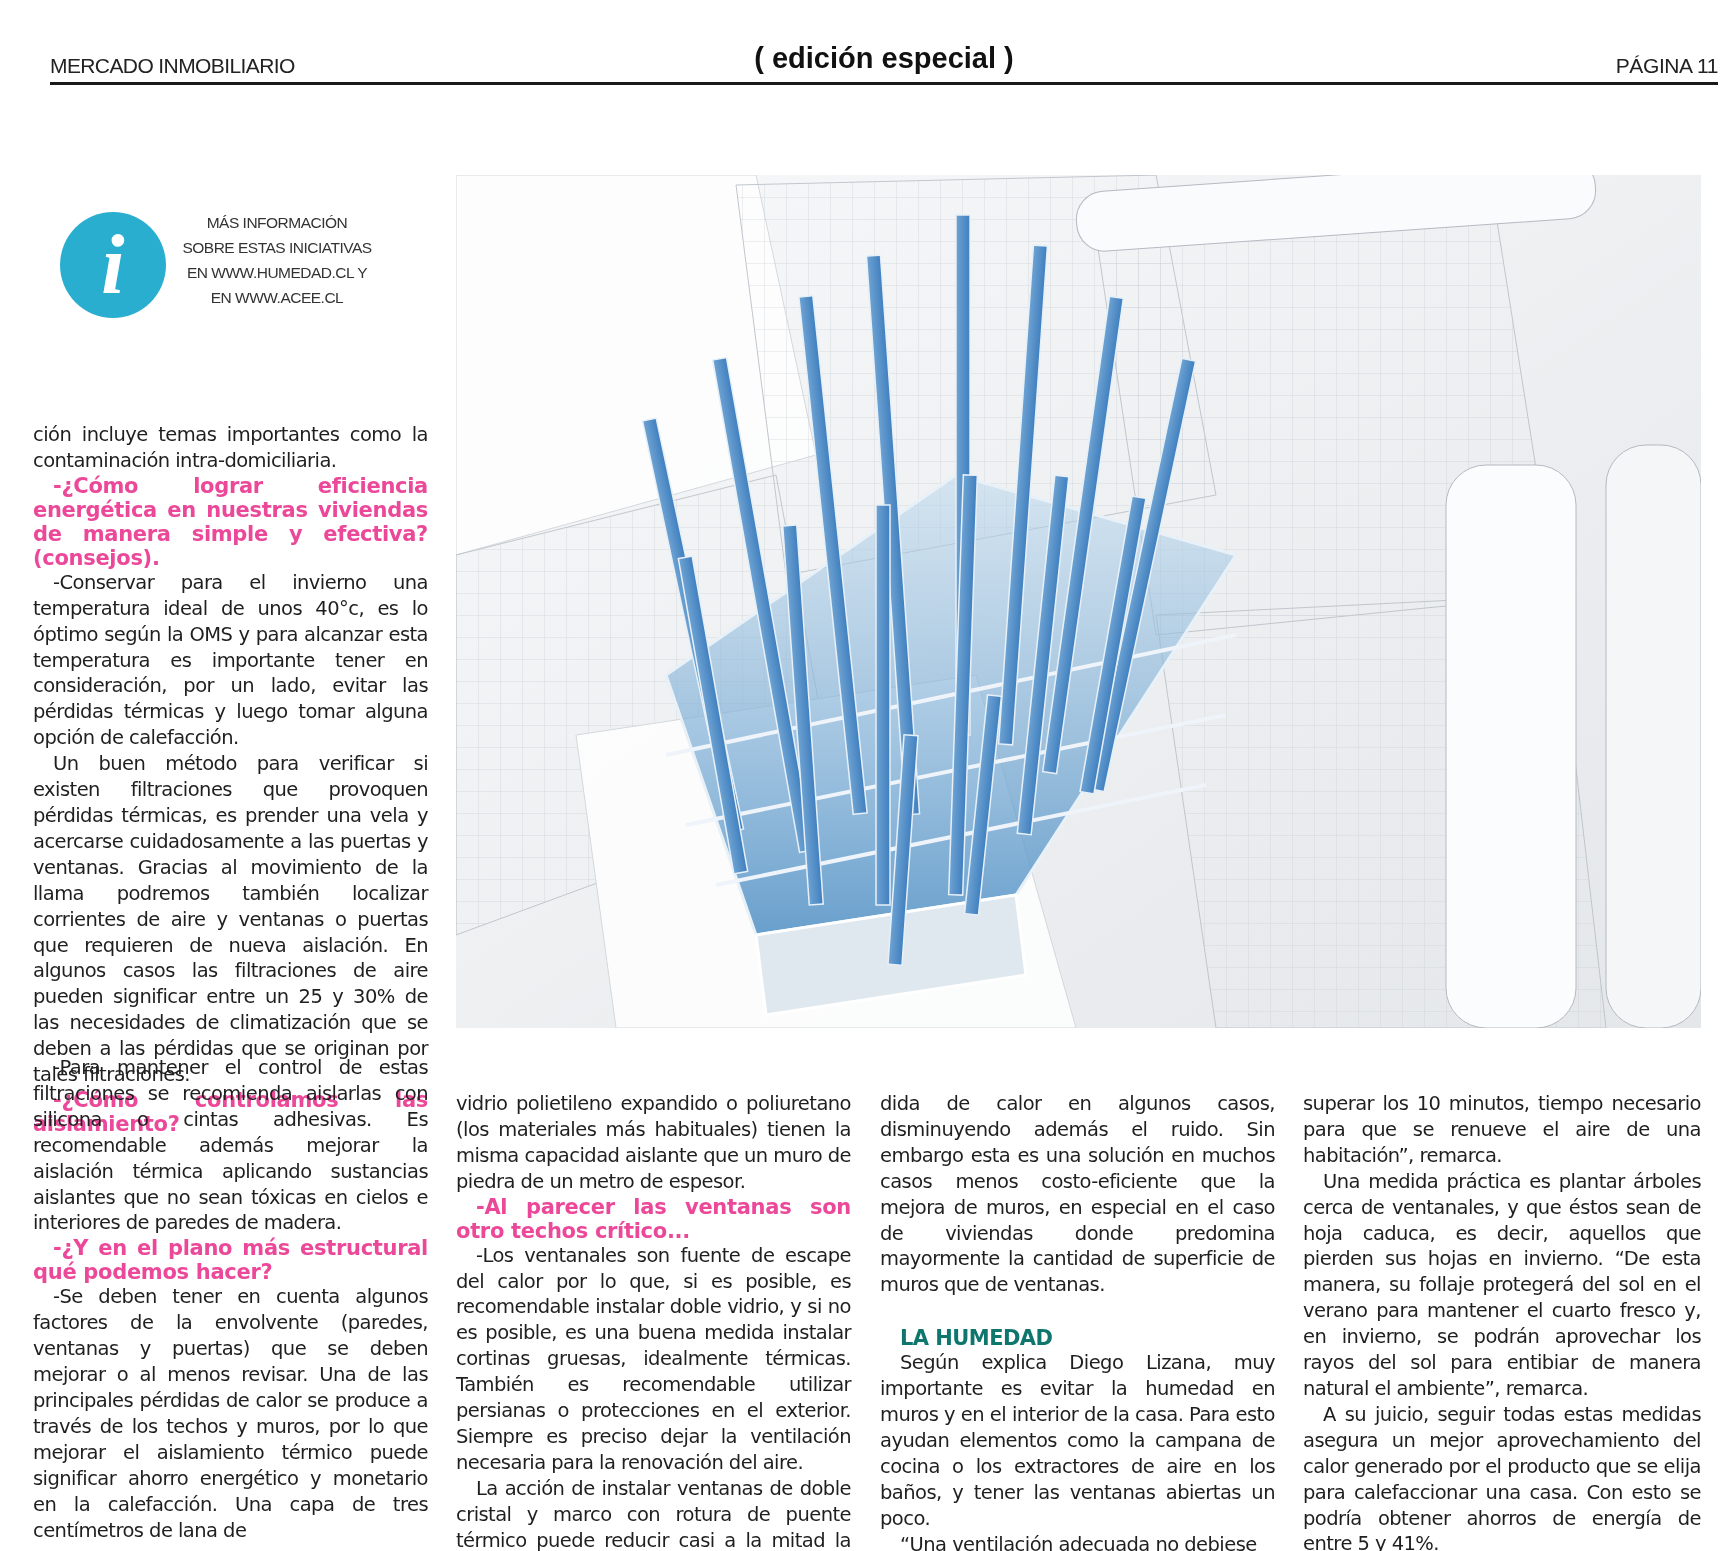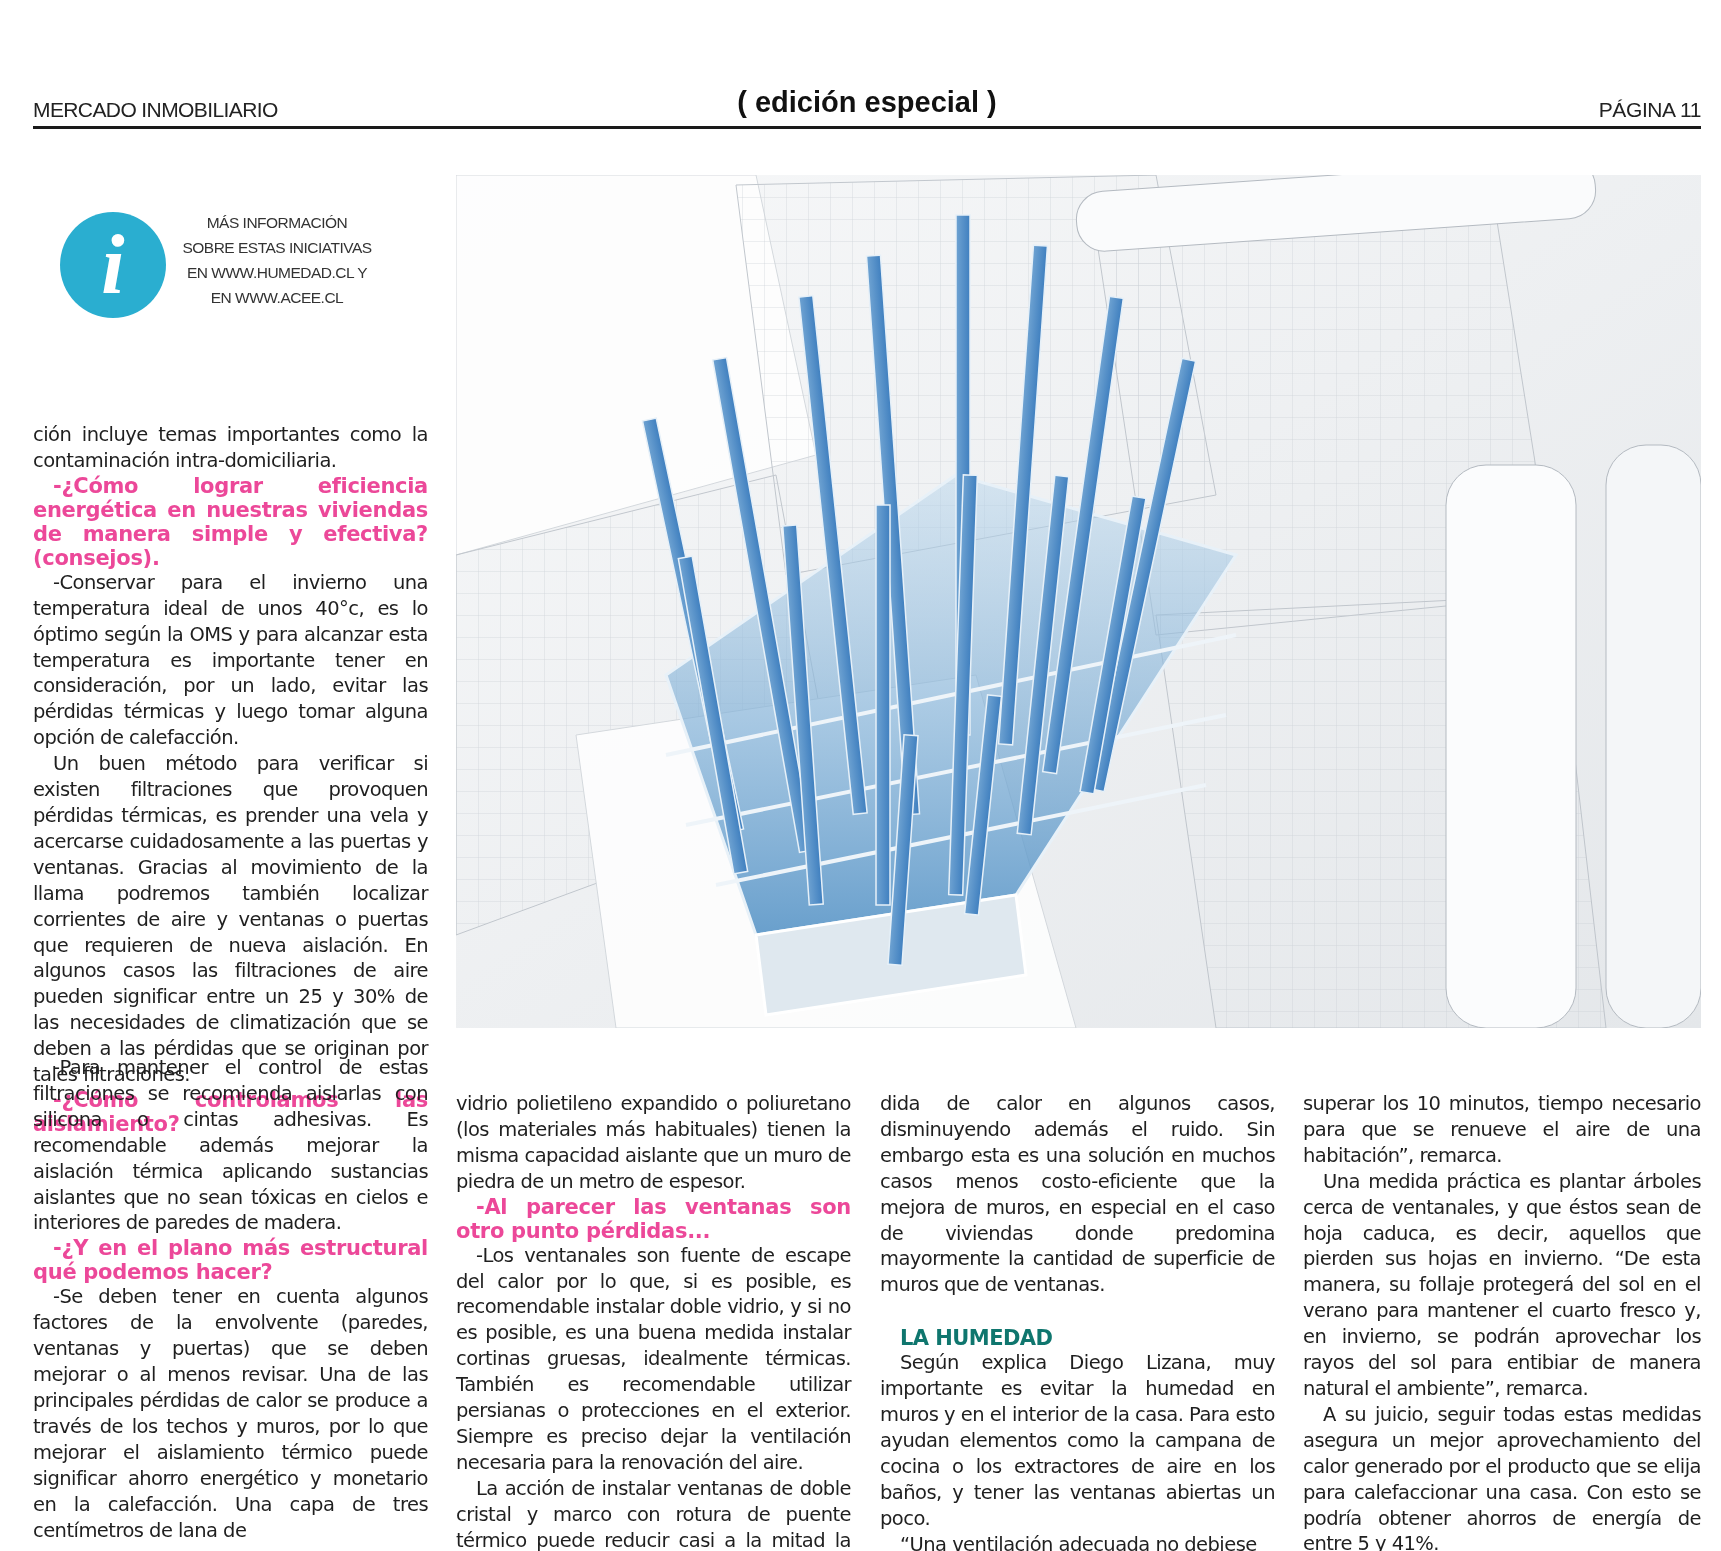--- a/index.html
+++ b/index.html
@@ -1,17 +1,17 @@
 <!DOCTYPE html>
 <html><head>
   <meta charset="utf-8">
   <style>
     html, body { margin: 0; padding: 0; background: #ffffff; }
     body { width: 1721px; height: 1551px; position: relative; overflow: hidden; color: #1e1e1e; }
-    .header { position: absolute; left: 33px; top: 0; width: 1668px; height: 86px; margin-top: 44px; }
+    .header { position: absolute; left: 50px; top: 0; width: 1668px; height: 86px; }
     .hdr-left { position: absolute; left: 0; top: 54px; font-family: "Liberation Sans", sans-serif; font-size: 21px; letter-spacing: -0.6px; color: #222; }
     .hdr-center { position: absolute; left: 0; width: 100%; top: 42px; text-align: center; font-family: "Liberation Sans", sans-serif; font-weight: bold; font-size: 29px; color: #111; }
     .hdr-right { position: absolute; right: 0; top: 54px; font-family: "Liberation Sans", sans-serif; font-size: 21px; letter-spacing: -0.4px; color: #222; }
     .hdr-rule { position: absolute; left: 0; right: 0; top: 82px; height: 3px; background: #1a1a1a; }
 
     .info-box { position: absolute; left: 60px; top: 208px; width: 340px; height: 110px; }
     .info-icon { position: absolute; left: 0; top: 4px; width: 106px; height: 106px; border-radius: 50%; background: #2aaed0; }
     .info-icon span { position: absolute; left: 0; top: 6px; width: 106px; text-align: center; font-family: "Liberation Serif", serif; font-style: italic; font-weight: bold; font-size: 84px; color: #ffffff; line-height: 94px; }
     .info-text { position: absolute; left: 112px; top: 2px; width: 210px; text-align: center; font-family: "Liberation Sans", sans-serif; font-size: 15.5px; line-height: 25px; letter-spacing: -0.5px; color: #333; }
 
@@ -125,21 +125,21 @@
 </div>
 
 <div class="col" id="col1b">
   <p>-Para mantener el control de estas filtraciones se recomienda aislarlas con silicona o cintas adhesivas. Es recomendable además mejorar la aislación térmica aplicando sustancias aislantes que no sean tóxicas en cielos e interiores de paredes de madera.</p>
   <h3>-¿Y en el plano más estructural qué podemos hacer?</h3>
   <p>-Se deben tener en cuenta algunos factores de la envolvente (paredes, ventanas y puertas) que se deben mejorar o al menos revisar. Una de las principales pérdidas de calor se produce a través de los techos y muros, por lo que mejorar el aislamiento térmico puede significar ahorro energético y monetario en la calefacción. Una capa de tres centímetros de lana de</p>
 </div>
 
 <div class="col" id="col2">
   <p class="noindent">vidrio polietileno expandido o poliuretano (los materiales más habituales) tienen la misma capacidad aislante que un muro de piedra de un metro de espesor.</p>
-  <h3>-Al parecer las ventanas son otro punto pérdidas...</h3>
+  <h3>-Al parecer las ventanas son otro techos crítico...</h3>
   <p>-Los ventanales son fuente de escape del calor por lo que, si es posible, es recomendable instalar doble vidrio, y si no es posible, es una buena medida instalar cortinas gruesas, idealmente térmicas. También es recomendable utilizar persianas o protecciones en el exterior. Siempre es preciso dejar la ventilación necesaria para la renovación del aire.</p>
   <p>La acción de instalar ventanas de doble cristal y marco con rotura de puente térmico puede reducir casi a la mitad la pér-</p>
 </div>
 
 <div class="col" id="col3">
   <p class="noindent">dida de calor en algunos casos, disminuyendo además el ruido. Sin embargo esta es una solución en muchos casos menos costo-eficiente que la mejora de muros, en especial en el caso de viviendas donde predomina mayormente la cantidad de superficie de muros que de ventanas.</p>
   <h4>LA HUMEDAD</h4>
   <p>Según explica Diego Lizana, muy importante es evitar la humedad en muros y en el interior de la casa. Para esto ayudan elementos como la campana de cocina o los extractores de aire en los baños, y tener las ventanas abiertas un poco.</p>
   <p>“Una ventilación adecuada no debiese</p>
 </div>

